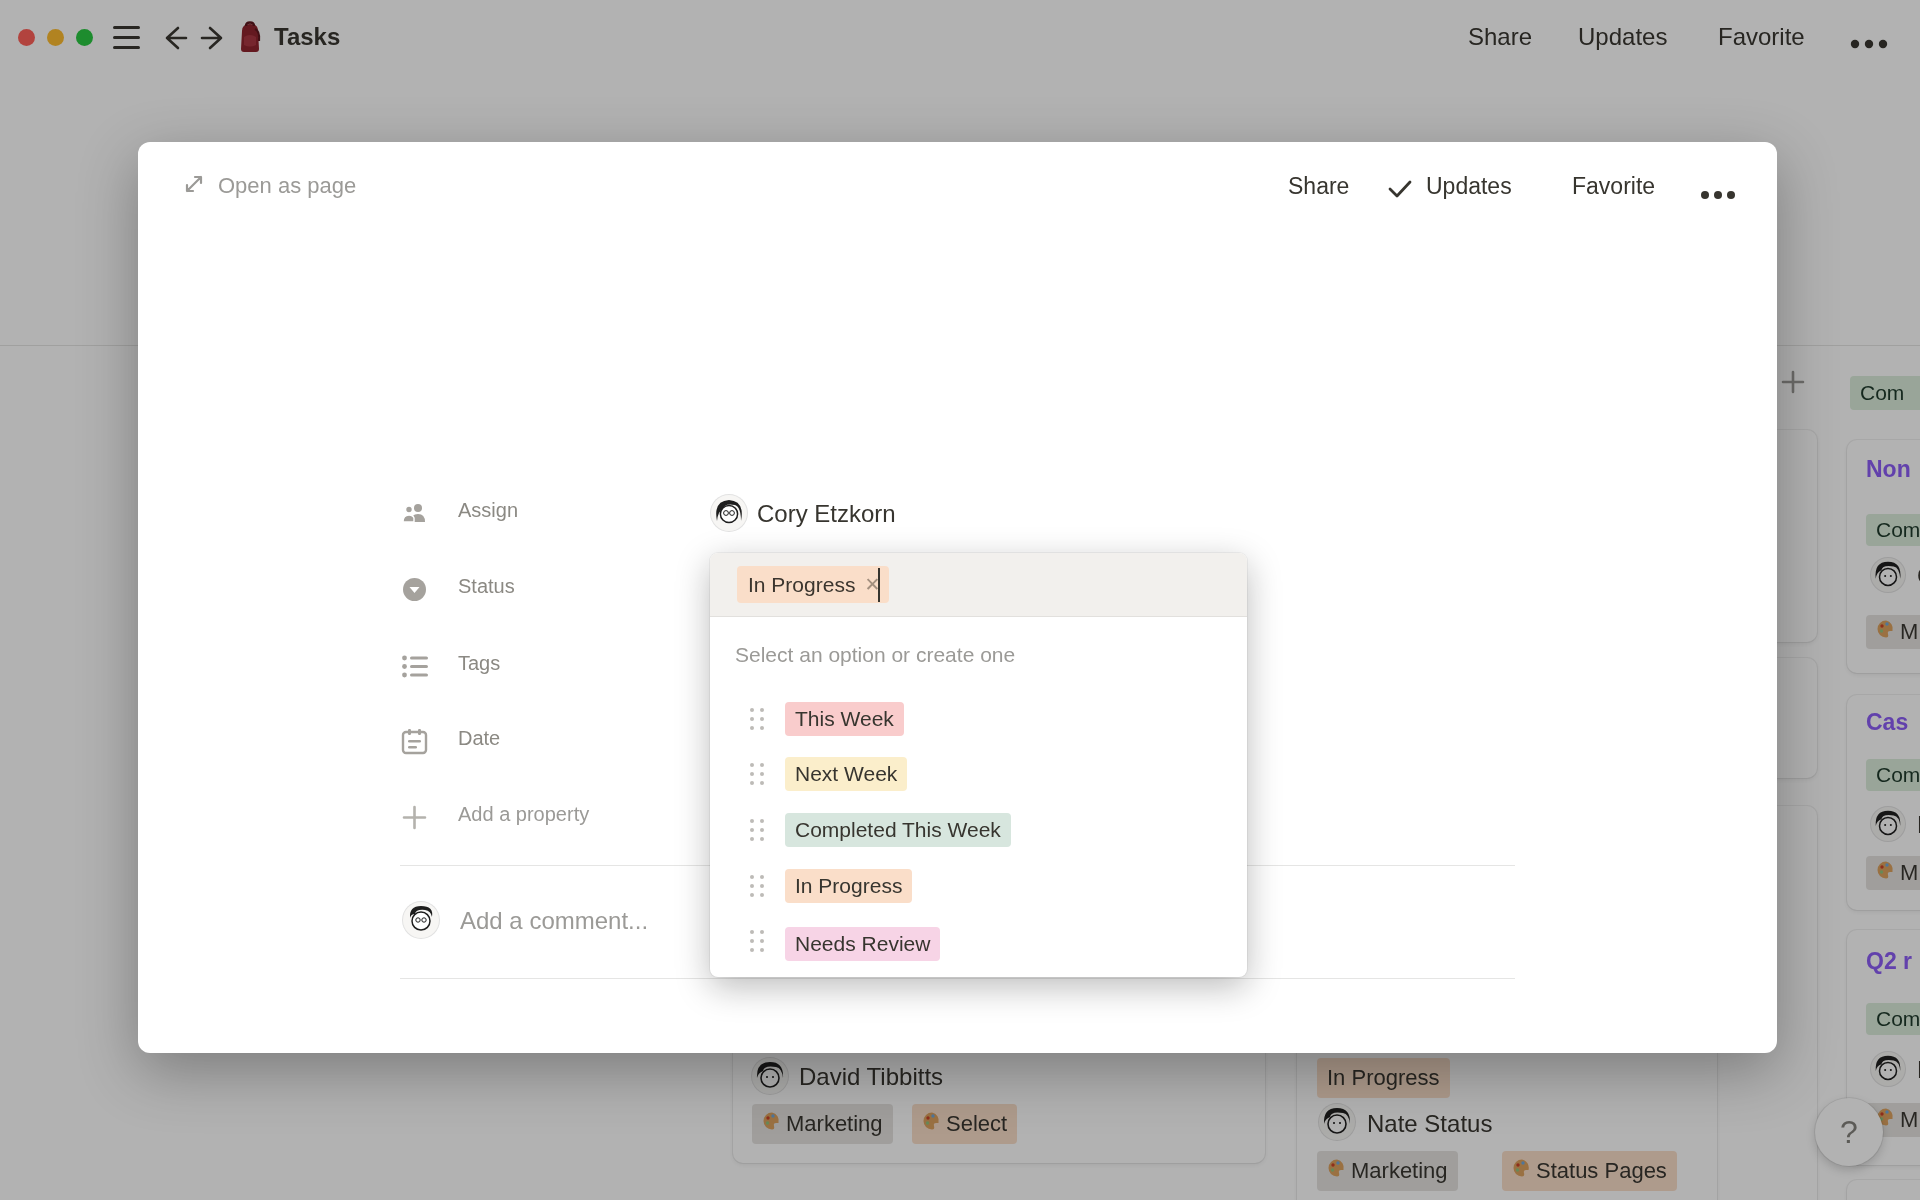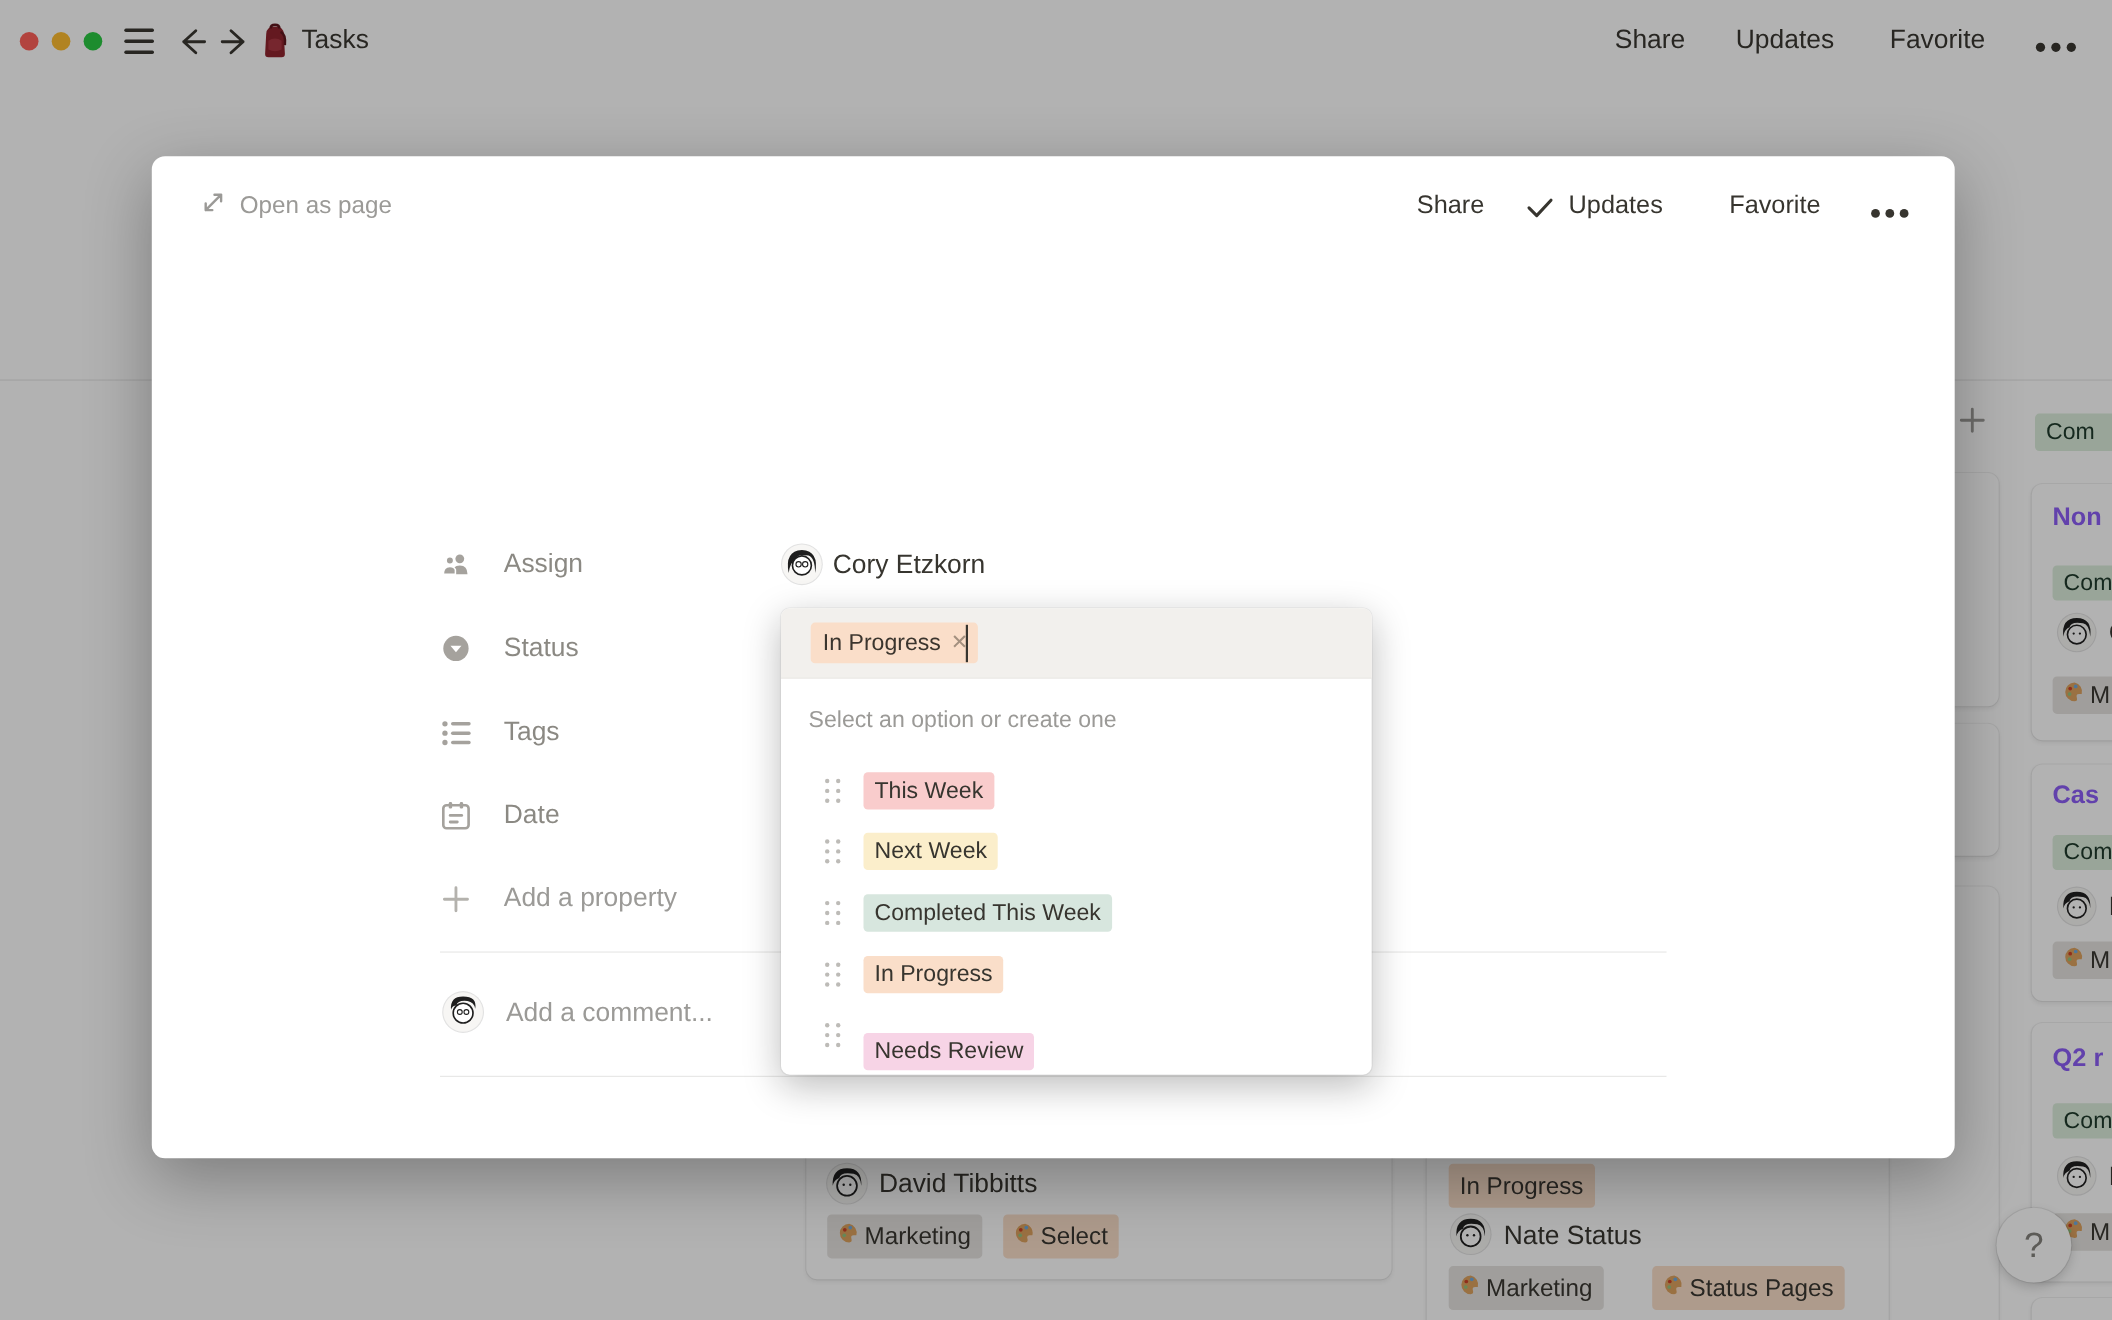--- a/index.html
+++ b/index.html
@@ -25,21 +25,21 @@
     box-shadow:0 0 0 1px rgba(15,15,15,.12);overflow:hidden;
   }
   .avatar svg{display:block}
   .overlay{position:absolute;inset:0;background:rgba(8,8,8,.31);z-index:10}
   .modal{
     position:absolute;left:138px;top:142px;width:1639px;height:911px;background:#fff;
     border-radius:12px;box-shadow:0 18px 60px rgba(0,0,0,.30);z-index:20;
   }
   .mheader{font-size:23px;color:#37352F;white-space:nowrap}
   .gray{color:#9B9A97}
-  .proplabel{font-size:24px;color:#8B8983;white-space:nowrap}
+  .proplabel{font-size:20px;color:#8B8983;white-space:nowrap}
   .divider{position:absolute;height:1px;background:rgba(55,53,47,.13)}
   .panel{
     position:absolute;left:710px;top:553px;width:537px;height:424px;background:#fff;
     border-radius:8px;z-index:30;
     box-shadow:0 0 0 1px rgba(15,15,15,.05),0 10px 34px rgba(15,15,15,.28);
   }
   .panel-input{
     position:absolute;left:0;top:0;right:0;height:64px;background:#F2F0ED;
     border-radius:8px 8px 0 0;border-bottom:1px solid #E2E0DD;box-sizing:border-box;
   }
@@ -90,21 +90,21 @@
     </div>
 
     <span class="abs" style="left:236px;top:21px">
       <svg width="28" height="34" viewBox="0 0 28 34">
         <path d="M6 10 Q6 3 14 3 Q22 3 22 10 L23 28 Q23 31 20 31 L8 31 Q5 31 5 28 Z" fill="#8E222C"></path>
         <path d="M10 5 Q10 1.5 14 1.5 Q18 1.5 18 5" stroke="#5E151C" stroke-width="2.4" fill="none"></path>
         <path d="M8 16 Q14 12 20 16 L20 24 Q14 27 8 24 Z" fill="#A93541"></path>
         <path d="M19 8 Q24 10 23 20" stroke="#5E151C" stroke-width="2.2" fill="none"></path>
       </svg>
     </span>
-    <span class="abs topbar-item txt" style="left:274px;top:23px;font-weight:400">Tasks</span>
+    <span class="abs topbar-item txt" style="left:274px;top:23px;font-weight:700">Tasks</span>
 
     <span class="abs topbar-item" style="left:1468px;top:23px">Share</span>
     <span class="abs topbar-item" style="left:1578px;top:23px">Updates</span>
     <span class="abs topbar-item" style="left:1718px;top:23px">Favorite</span>
     <span class="abs" style="left:1850px;top:35px">
       <svg width="40" height="10" viewBox="0 0 40 10">
           <circle cx="5" cy="5" r="4.2" fill="#37352F"></circle>
           <circle cx="19" cy="5" r="4.2" fill="#37352F"></circle>
           <circle cx="33" cy="5" r="4.2" fill="#37352F"></circle>
         </svg>
@@ -447,17 +447,17 @@
 
   <div>
     <span class="opt-handle" style="top:375px">
       <i style="left:2px;top:2px"></i>
         <i style="left:12px;top:2px"></i>
         <i style="left:2px;top:11px"></i>
         <i style="left:12px;top:11px"></i>
         <i style="left:2px;top:20px"></i>
         <i style="left:12px;top:20px"></i>
     </span>
-    <span class="pill opt-pill" style="top: 386px; background-color: rgb(247, 212, 230); justify-content: flex-end;">
+    <span class="pill opt-pill" style="top: 374px; background-color: rgb(247, 212, 230); justify-content: flex-end;">
         <span>Needs Review</span>
       </span>
   </div>
 </div>
 
 </body></html>

